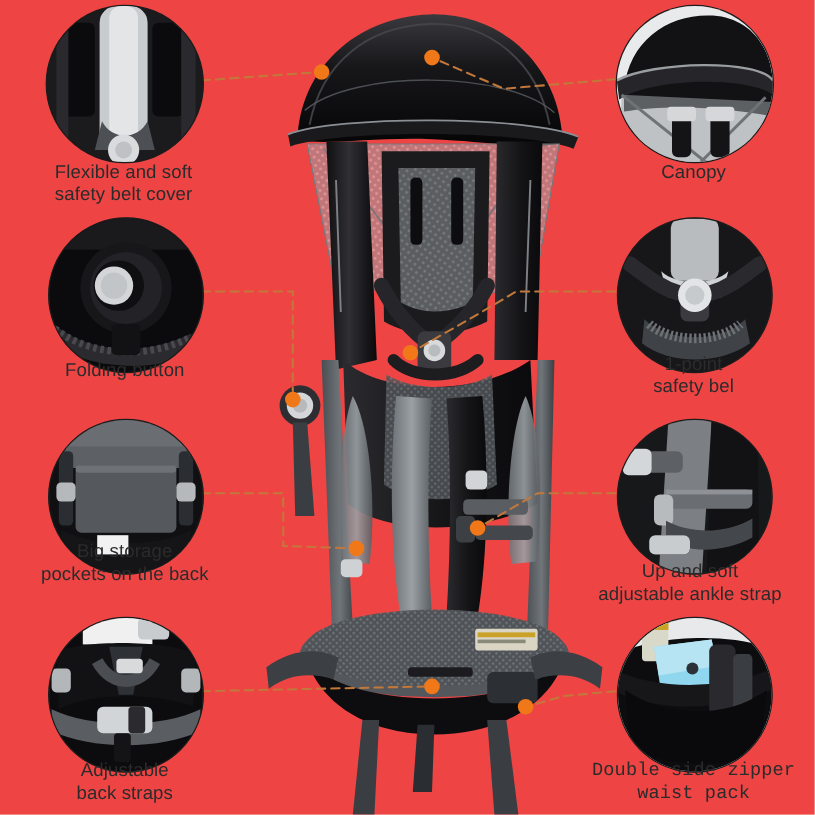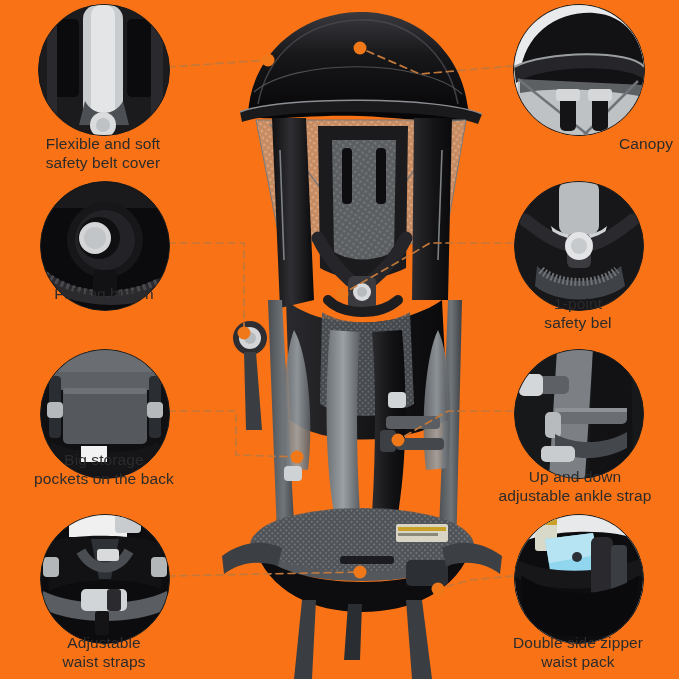--- a/index.html
+++ b/index.html
@@ -1,18 +1,18 @@
 <!DOCTYPE html>
 <html><head>
 <meta charset="utf-8">
 <style>
   html,body{margin:0;padding:0;background:#ffffff;}
   body{width:679px;height:679px;overflow:hidden;
        font-family:"Liberation Sans","DejaVu Sans",sans-serif;}
-  #stage{position:relative;width:679px;height:679px;background:#f97316;}
+  #stage{position:relative;width:679px;height:679px;background:#ef4444;}
 
   
   .callout{position:absolute;}
   .circle{position:absolute;border-radius:50%;overflow:hidden;
           border:1.4px solid #1c1c1c;background:#2a2a2a;}
   .circle .art{position:absolute;inset:0;}
   .caption{position:absolute;width:100%;text-align:center;
            color:#2b2b2b;font-size:15.5px;line-height:19px;
            letter-spacing:.1px;white-space:pre-line;}
 
@@ -216,39 +216,39 @@
         <path d="M0 62 C 30 46, 118 44, 130 62" fill="none" stroke="#9a9ea1" stroke-width="2"></path>
         <path d="M4 74 L 130 80 L 126 130 L 2 130 Z" fill="#9ba0a4" opacity=".55"></path>
         <path d="M4 74 L 74 130" stroke="#6f7377" stroke-width="2.5" fill="none"></path>
         <path d="M124 76 L 70 130" stroke="#6f7377" stroke-width="2.5" fill="none"></path>
         <rect x="46" y="86" width="16" height="40" rx="5" fill="#141416"></rect>
         <rect x="78" y="86" width="16" height="40" rx="5" fill="#141416"></rect>
         <rect x="42" y="84" width="24" height="12" rx="3" fill="#d5d7d9"></rect>
         <rect x="74" y="84" width="24" height="12" rx="3" fill="#d5d7d9"></rect>
       </svg>
     </div>
-    <div class="caption" style="left:483px;top:134px;width:190px;text-align:right;">Canopy</div>
+    <div class="caption" style="left:483px;top:134px;width:190px;">Canopy</div>
   </div>
 
   <div class="callout">
     <div class="circle" style="left:40px;top:181px;width:128px;height:128px;">
       <svg class="art" viewBox="0 0 128 128">
         <rect width="128" height="128" fill="#0b0b0d"></rect>
         <rect x="0" y="0" width="128" height="26" fill="#1a1a1d"></rect>
         <circle cx="64" cy="58" r="38" fill="#17171a"></circle>
         <circle cx="64" cy="58" r="30" fill="#232327"></circle>
         <circle cx="58" cy="56" r="21" fill="#0f0f11"></circle>
         <circle cx="54" cy="56" r="16" fill="#d3d5d7"></circle>
         <circle cx="54" cy="56" r="11" fill="#c2c5c7"></circle>
         <path d="M0 84 C 24 110, 76 118, 118 96 L 124 112 C 80 132, 22 122, 0 102 Z" fill="#2b2b2f"></path>
         <path d="M0 88 C 26 112, 74 120, 116 100" fill="none" stroke="#4a4a4e" stroke-width="6" stroke-dasharray="3 3"></path>
         <rect x="52" y="88" width="24" height="26" rx="4" fill="#121214"></rect>
       </svg>
     </div>
-    <div class="caption" style="left:9px;top:284px;width:190px;">Folding button</div>
+    <div class="caption" style="left:9px;top:299px;width:190px;">Folding button</div>
   </div>
 
   <div class="callout">
     <div class="circle" style="left:514px;top:181px;width:128px;height:128px;">
       <svg class="art" viewBox="0 0 128 128">
         <rect width="128" height="128" fill="#17171a"></rect>
         <rect x="44" y="0" width="40" height="52" rx="8" fill="#b9bcbe"></rect>
         <path d="M36 44 C 48 56, 80 56, 92 44 L 86 66 L 42 66 Z" fill="#cfd2d4"></path>
         <path d="M10 38 C 26 50, 36 58, 50 62" stroke="#2a2a2e" stroke-width="13" fill="none" stroke-linecap="round"></path>
         <path d="M118 38 C 102 50, 92 58, 78 62" stroke="#2a2a2e" stroke-width="13" fill="none" stroke-linecap="round"></path>
@@ -292,21 +292,21 @@
         <rect x="8" y="26" width="46" height="18" rx="5" fill="#5d6165"></rect>
         <rect x="4" y="24" width="24" height="22" rx="5" fill="#d4d7d9"></rect>
         <rect x="40" y="58" width="72" height="16" rx="5" fill="#6a6e72"></rect>
         <rect x="40" y="58" width="72" height="4" fill="#8e9296"></rect>
         <rect x="30" y="62" width="16" height="26" rx="5" fill="#b8bbbd"></rect>
         <path d="M40 84 C 62 96, 92 94, 112 82 L 112 98 C 90 110, 60 112, 40 100 Z" fill="#44484c"></path>
         <rect x="26" y="96" width="34" height="16" rx="5" fill="#c9cccе"></rect>
         <rect x="26" y="96" width="34" height="16" rx="5" fill="#c9cccf"></rect>
       </svg>
     </div>
-    <div class="caption" style="left:475px;top:467px;width:200px;">Up and down
+    <div class="caption" style="left:475px;top:467px;width:200px;">Up and soft
 adjustable ankle strap</div>
   </div>
 
   <div class="callout">
     <div class="circle" style="left:40px;top:514px;width:128px;height:128px;">
       <svg class="art" viewBox="0 0 128 128">
         <rect width="128" height="128" fill="#0c0c0e"></rect>
         <rect x="28" y="0" width="58" height="22" fill="#f0f0f0"></rect>
         <rect x="74" y="0" width="26" height="18" rx="4" fill="#c9cccf"></rect>
         <path d="M6 28 C 30 18, 98 18, 122 30 L 120 74 C 92 62, 34 62, 8 76 Z" fill="#121214"></path>
@@ -315,36 +315,36 @@
         <rect x="56" y="34" width="22" height="12" rx="3" fill="#d8dadc"></rect>
         <path d="M2 76 C 34 92, 94 92, 126 76 L 126 94 C 94 110, 34 110, 2 94 Z" fill="#5a5e62"></path>
         <rect x="40" y="74" width="46" height="22" rx="5" fill="#d2d5d7"></rect>
         <rect x="66" y="74" width="14" height="22" rx="3" fill="#2b2b2f"></rect>
         <rect x="54" y="96" width="14" height="24" rx="3" fill="#141416"></rect>
         <rect x="2" y="42" width="16" height="20" rx="4" fill="#b4b7b9"></rect>
         <rect x="110" y="42" width="16" height="20" rx="4" fill="#b4b7b9"></rect>
       </svg>
     </div>
     <div class="caption" style="left:9px;top:633px;width:190px;">Adjustable
-waist straps</div>
+back straps</div>
   </div>
 
   <div class="callout">
     <div class="circle" style="left:514px;top:514px;width:128px;height:128px;">
       <svg class="art" viewBox="0 0 128 128">
         <rect width="128" height="128" fill="#e8e9ea"></rect>
         <path d="M0 30 C 30 14, 96 12, 128 26 L 128 128 L 0 128 Z" fill="#0d0d0f"></path>
         <rect x="20" y="2" width="22" height="34" rx="3" fill="#d8d9c8"></rect>
         <rect x="20" y="2" width="22" height="8" fill="#c9a227"></rect>
         <path d="M30 24 L 78 18 L 86 54 L 36 62 Z" fill="#8fd6ee"></path>
         <path d="M30 24 L 78 18 L 82 40 L 34 48 Z" fill="#b6e4f3"></path>
         <circle cx="62" cy="42" r="5" fill="#2b3136"></circle>
         <path d="M0 44 C 30 60, 92 60, 128 42 L 128 60 C 92 78, 30 78, 0 62 Z" fill="#17171a"></path>
         <rect x="76" y="22" width="22" height="74" rx="6" fill="#2a2a2e"></rect>
         <rect x="96" y="30" width="16" height="56" rx="4" fill="#3a3e42"></rect>
         <path d="M6 60 C 40 84, 92 84, 124 60 L 118 112 C 86 126, 38 124, 10 108 Z" fill="#0a0a0c"></path>
       </svg>
     </div>
-    <div class="caption" style="left:478px;top:633px;width:200px;">Double side zipper
+    <div class="caption" style="left:478px;top:633px;width:200px;font-family:Liberation Mono, monospace;">Double side zipper
 waist pack</div>
   </div>
 
 </div>
 
 </body></html>

